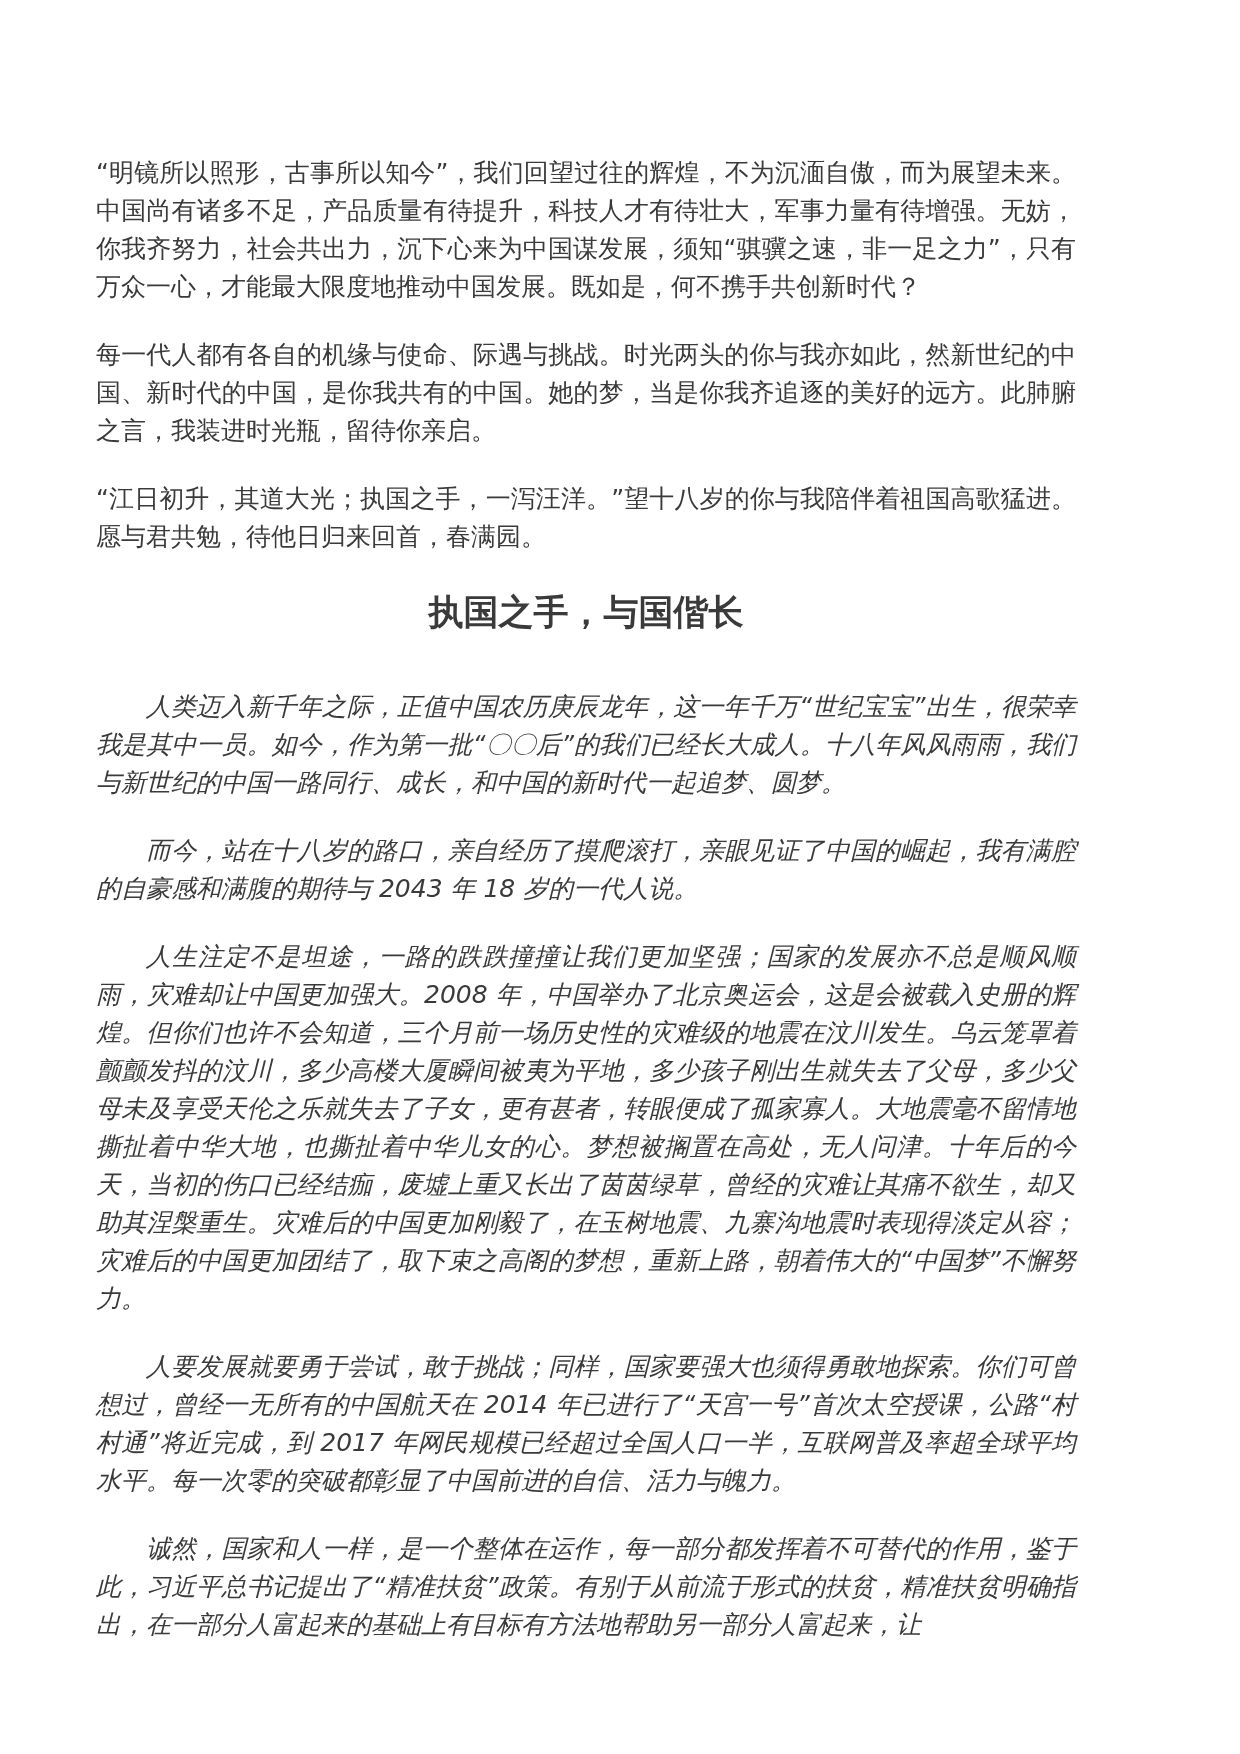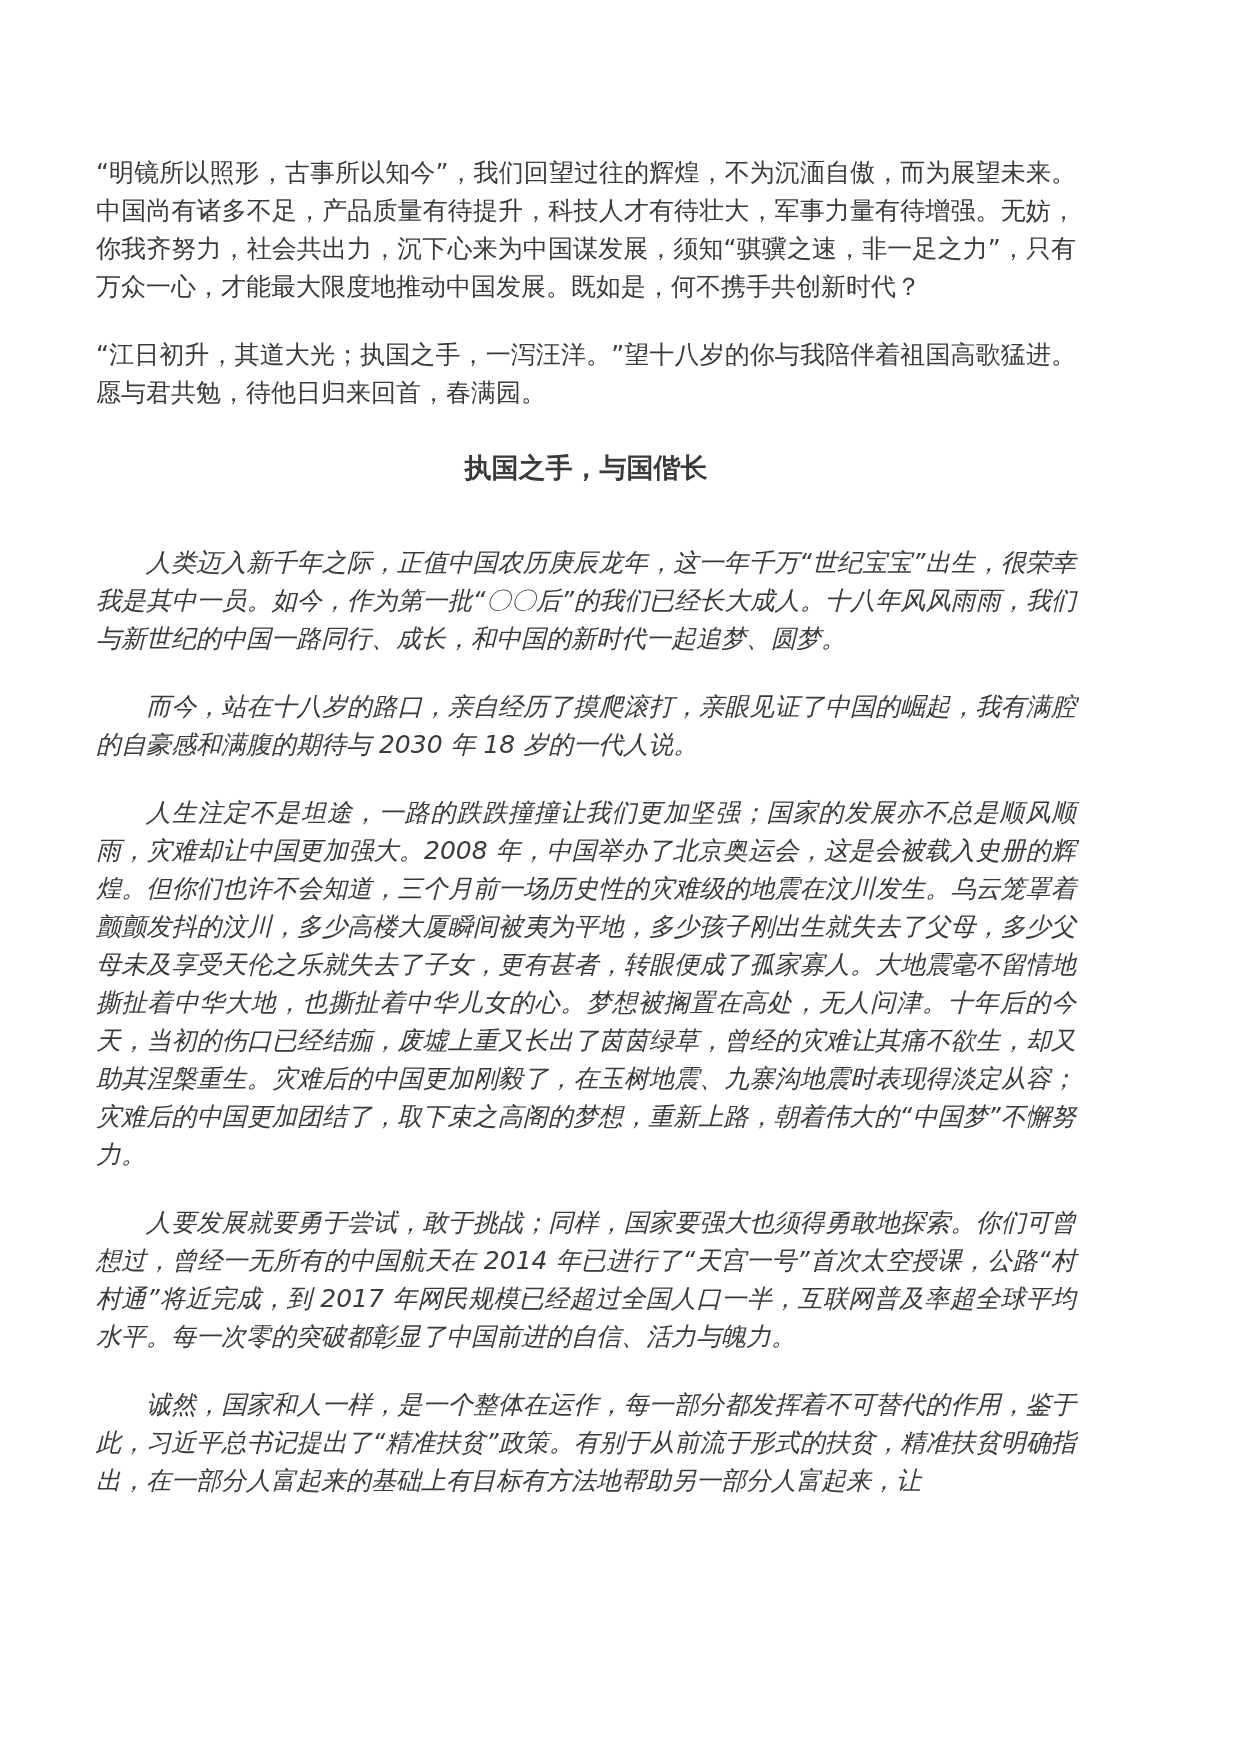--- a/index.html
+++ b/index.html
@@ -26,34 +26,35 @@
     line-height: 38px;
     text-align: justify;
     margin: 0 0 30px 0;
     word-break: break-all;
   }
   .para.indent {
     text-indent: 2em;
     font-style: italic;
   }
   .section-title {
-    font-size: 27px;
+    font-size: 35px;
     line-height: 40px;
     font-weight: bold;
     text-align: center;
     margin: 36px 0 56px 0;
   }
 </style>
 </head>
 <body style="background: rgb(255, 255, 255);">
 
 <div class="page" style="background: rgb(255, 255, 255); color: rgb(58, 58, 58);">
   <p class="para">“明镜所以照形，古事所以知今”，我们回望过往的辉煌，不为沉湎自傲，而为展望未来。中国尚有诸多不足，产品质量有待提升，科技人才有待壮大，军事力量有待增强。无妨，你我齐努力，社会共出力，沉下心来为中国谋发展，须知“骐骥之速，非一足之力”，只有万众一心，才能最大限度地推动中国发展。既如是，何不携手共创新时代？</p>
+  <p class="para">每一代人都有各自的机缘与使命、际遇与挑战。时光两头的你与我亦如此，然新世纪的中国、新时代的中国，是你我共有的中国。她的梦，当是你我齐追逐的美好的远方。此肺腑之言，我装进时光瓶，留待你亲启。</p>
   <p class="para">“江日初升，其道大光；执国之手，一泻汪洋。”望十八岁的你与我陪伴着祖国高歌猛进。愿与君共勉，待他日归来回首，春满园。</p>
 
   <h1 class="section-title">执国之手，与国偕长</h1>
 
   <p class="para indent">人类迈入新千年之际，正值中国农历庚辰龙年，这一年千万“世纪宝宝”出生，很荣幸我是其中一员。如今，作为第一批“〇〇后”的我们已经长大成人。十八年风风雨雨，我们与新世纪的中国一路同行、成长，和中国的新时代一起追梦、圆梦。</p>
-  <p class="para indent">而今，站在十八岁的路口，亲自经历了摸爬滚打，亲眼见证了中国的崛起，我有满腔的自豪感和满腹的期待与 2030 年 18 岁的一代人说。</p>
+  <p class="para indent">而今，站在十八岁的路口，亲自经历了摸爬滚打，亲眼见证了中国的崛起，我有满腔的自豪感和满腹的期待与 2043 年 18 岁的一代人说。</p>
   <p class="para indent">人生注定不是坦途，一路的跌跌撞撞让我们更加坚强；国家的发展亦不总是顺风顺雨，灾难却让中国更加强大。2008 年，中国举办了北京奥运会，这是会被载入史册的辉煌。但你们也许不会知道，三个月前一场历史性的灾难级的地震在汶川发生。乌云笼罩着颤颤发抖的汶川，多少高楼大厦瞬间被夷为平地，多少孩子刚出生就失去了父母，多少父母未及享受天伦之乐就失去了子女，更有甚者，转眼便成了孤家寡人。大地震毫不留情地撕扯着中华大地，也撕扯着中华儿女的心。梦想被搁置在高处，无人问津。十年后的今天，当初的伤口已经结痂，废墟上重又长出了茵茵绿草，曾经的灾难让其痛不欲生，却又助其涅槃重生。灾难后的中国更加刚毅了，在玉树地震、九寨沟地震时表现得淡定从容；灾难后的中国更加团结了，取下束之高阁的梦想，重新上路，朝着伟大的“中国梦”不懈努力。</p>
   <p class="para indent">人要发展就要勇于尝试，敢于挑战；同样，国家要强大也须得勇敢地探索。你们可曾想过，曾经一无所有的中国航天在 2014 年已进行了“天宫一号”首次太空授课，公路“村村通”将近完成，到 2017 年网民规模已经超过全国人口一半，互联网普及率超全球平均水平。每一次零的突破都彰显了中国前进的自信、活力与魄力。</p>
   <p class="para indent">诚然，国家和人一样，是一个整体在运作，每一部分都发挥着不可替代的作用，鉴于此，习近平总书记提出了“精准扶贫”政策。有别于从前流于形式的扶贫，精准扶贫明确指出，在一部分人富起来的基础上有目标有方法地帮助另一部分人富起来，让</p>
 </div>
 
 </body></html>

